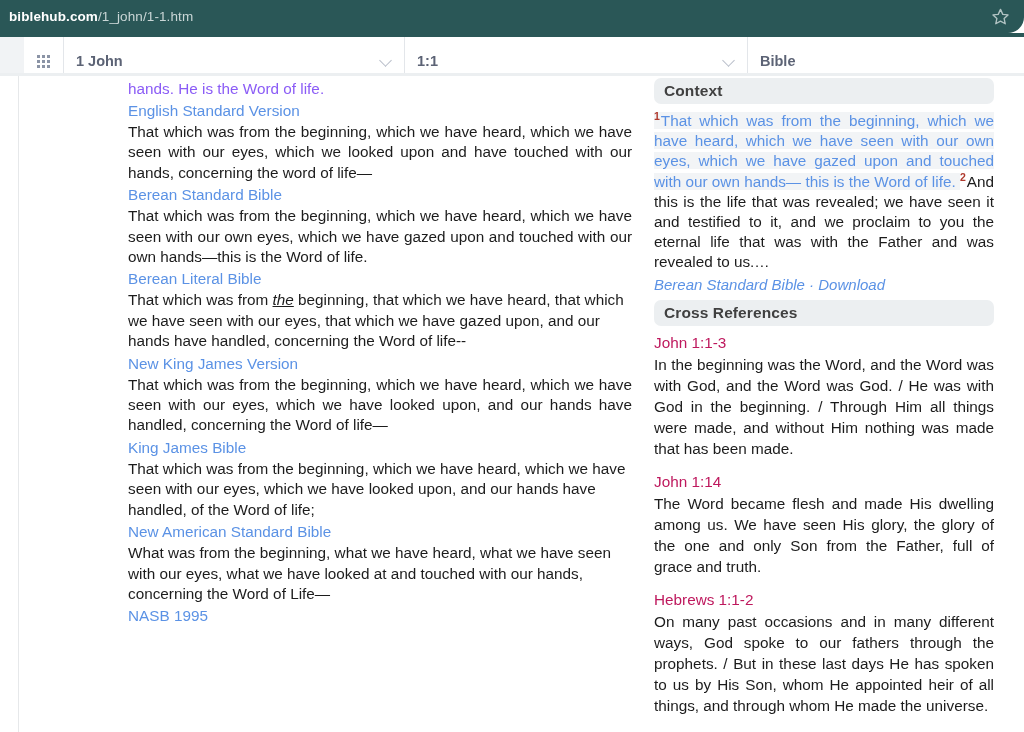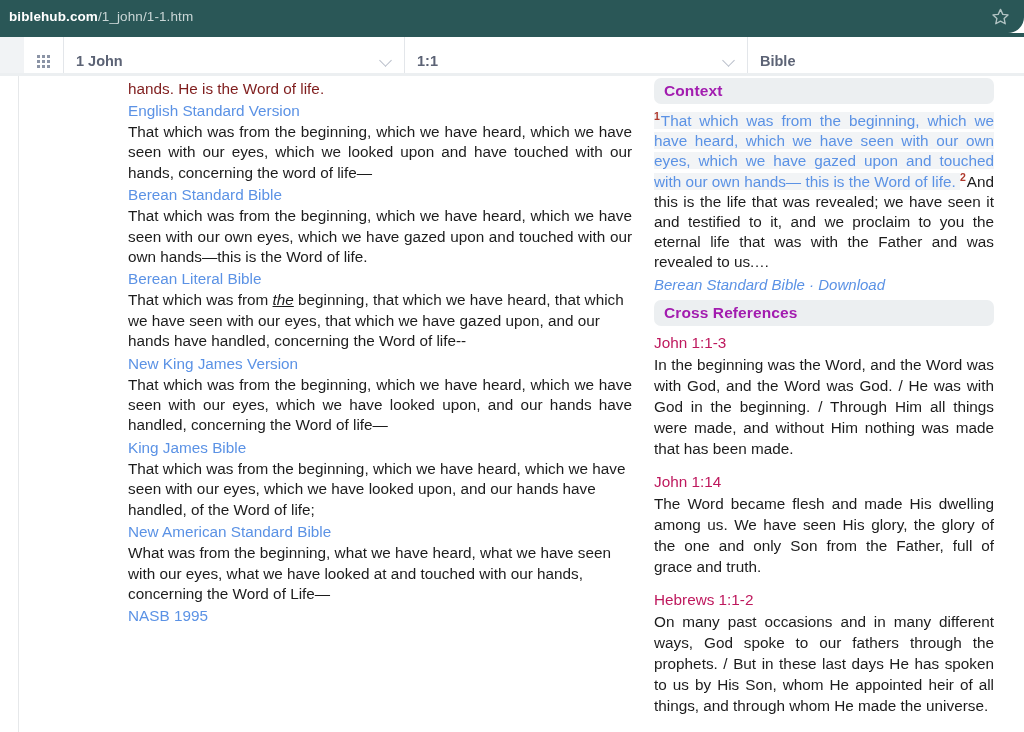--- a/index.html
+++ b/index.html
@@ -113,21 +113,21 @@
   
   #main-col {
     position: absolute; left: 128px; top: 0;
     width: 504px;
     color: #1c1c1c;
   }
   .partial-line {
     font-size: 15.3px;
     line-height: 21px;
     margin: 5px 0 0 0;
-    color: #7f1d1d;
+    color: #8b5cf6;
   }
   .version-block { margin-top: 2px; }
   .version-title {
     font-size: 15.3px;
     line-height: 20px;
     color: #5b92e5;
     margin: 0 0 1px 0;
     cursor: pointer;
   }
   .version-text {
@@ -145,21 +145,21 @@
     position: absolute; left: 654px; top: 0;
     width: 340px;
   }
   .panel { margin-bottom: 4px; }
   .panel-head {
     background: #eceff1;
     border-radius: 7px;
     padding: 4px 0 4px 10px;
     font-size: 15.5px;
     font-weight: bold;
-    color: #a21caf;
+    color: #404040;
     margin: 5px 0 7px 0;
     letter-spacing: 0.1px;
   }
   .ctx-heading {
     font-style: italic;
     font-size: 15.3px;
     line-height: 20px;
     color: #5b92e5;
     margin: 0 0 1px 0;
     cursor: pointer;

